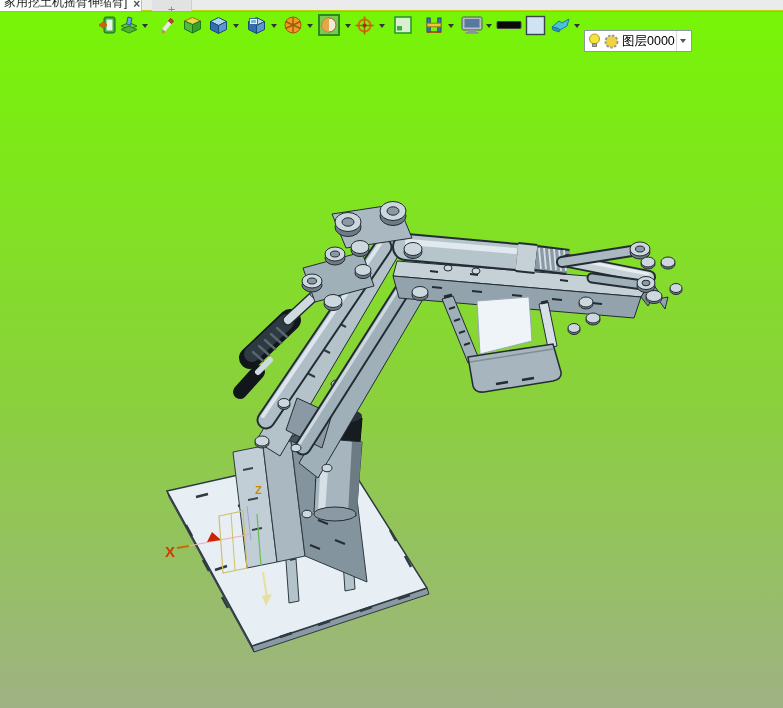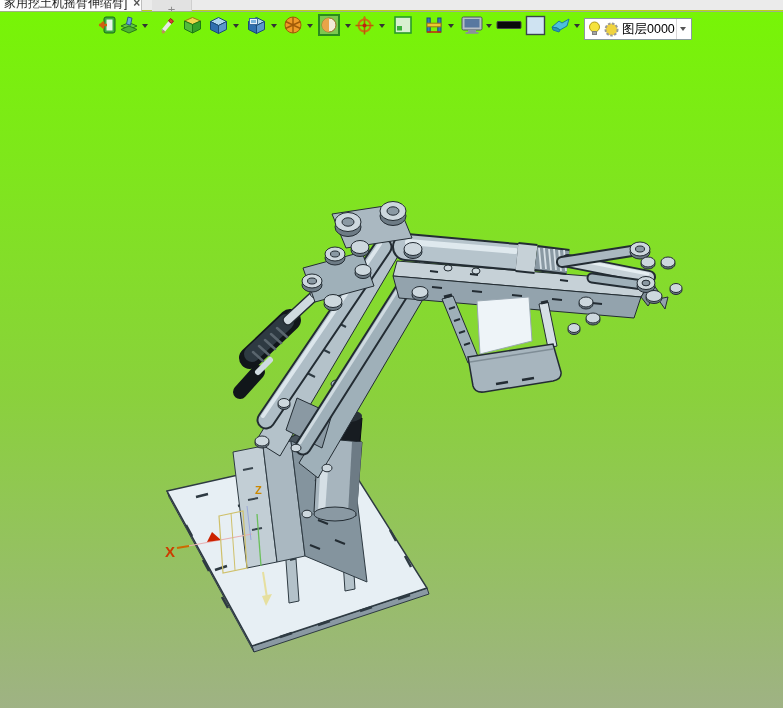--- a/index.html
+++ b/index.html
@@ -4,21 +4,21 @@
 <style>
   * { margin:0; padding:0; box-sizing:border-box; }
   html,body { width:783px; height:708px; overflow:hidden;
     font-family:"Liberation Sans", sans-serif; background:#9fb284; }
 
   
   .tabbar { position:absolute; left:0; top:0; width:783px; height:11px;
     background:#ebebeb; border-bottom:1px solid #b9d516; }
   .tab-active { position:absolute; left:0; top:0; width:142px; height:11px;
     background:#fdfdfd; border-right:1px solid #bdbdbd; overflow:hidden;
-    display:flex; align-items:center; padding:0 4px; }
+    display:flex; align-items:flex-end; padding:0 4px; }
   .tab-title { font-size:12px; color:#222; white-space:nowrap; margin-top:-5px; }
   .tab-close { font-size:12px; color:#555; font-weight:bold; margin-top:-5px; margin-left:6px; }
   .tab-new { position:absolute; left:152px; top:0; width:40px; height:11px;
     background:#e2e2e2; border-right:1px solid #cfcfcf; text-align:center;
     overflow:hidden; }
   .tab-new span { font-size:13px; color:#8a8a8a; display:inline-block; margin-top:-4px; }
 
   
   .viewport { position:absolute; left:0; top:12px; width:783px; height:696px;
     background:linear-gradient(#77f506 0%, #8ad13c 55%, #9fb284 100%); }
@@ -28,21 +28,21 @@
   .toolbar { position:absolute; left:0; top:2px; width:783px; height:24px; }
   .tbi { position:absolute; top:0; width:21px; height:22px; display:flex;
     align-items:center; justify-content:center; cursor:default; }
   .tbi svg { display:block; }
   .caret { position:absolute; top:8px; width:9px; height:8px; }
   .caret::after { content:""; display:block; margin:2px auto 0;
     width:0; height:0; border-left:3.5px solid transparent;
     border-right:3.5px solid transparent; border-top:4px solid #333; }
 
   
-  .layer-combo { position:absolute; left:584px; top:4px; width:108px; height:22px;
+  .layer-combo { position:absolute; left:584px; top:16px; width:108px; height:22px;
     background:#fff; border:1px solid #8a9aa0; display:flex; align-items:center;
     padding:0 3px; }
   .layer-combo .txt { font-size:12.5px; color:#000; flex:1; white-space:nowrap; }
   .layer-combo .cbx-caret { width:12px; height:100%; display:flex; align-items:center;
     justify-content:center; border-left:1px solid #d8d8d8; }
   .layer-combo .cbx-caret::after { content:""; width:0; height:0;
     border-left:3.5px solid transparent; border-right:3.5px solid transparent;
     border-top:4px solid #555; }
 </style>
 </head>

